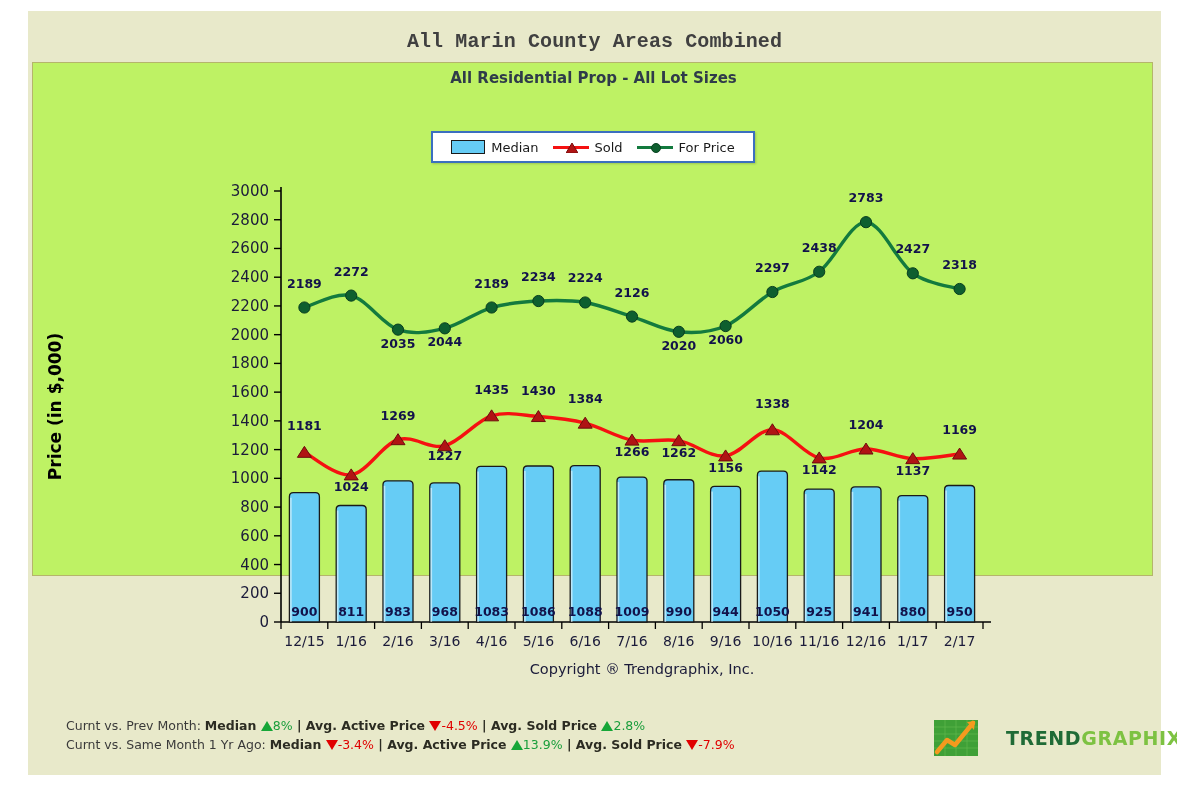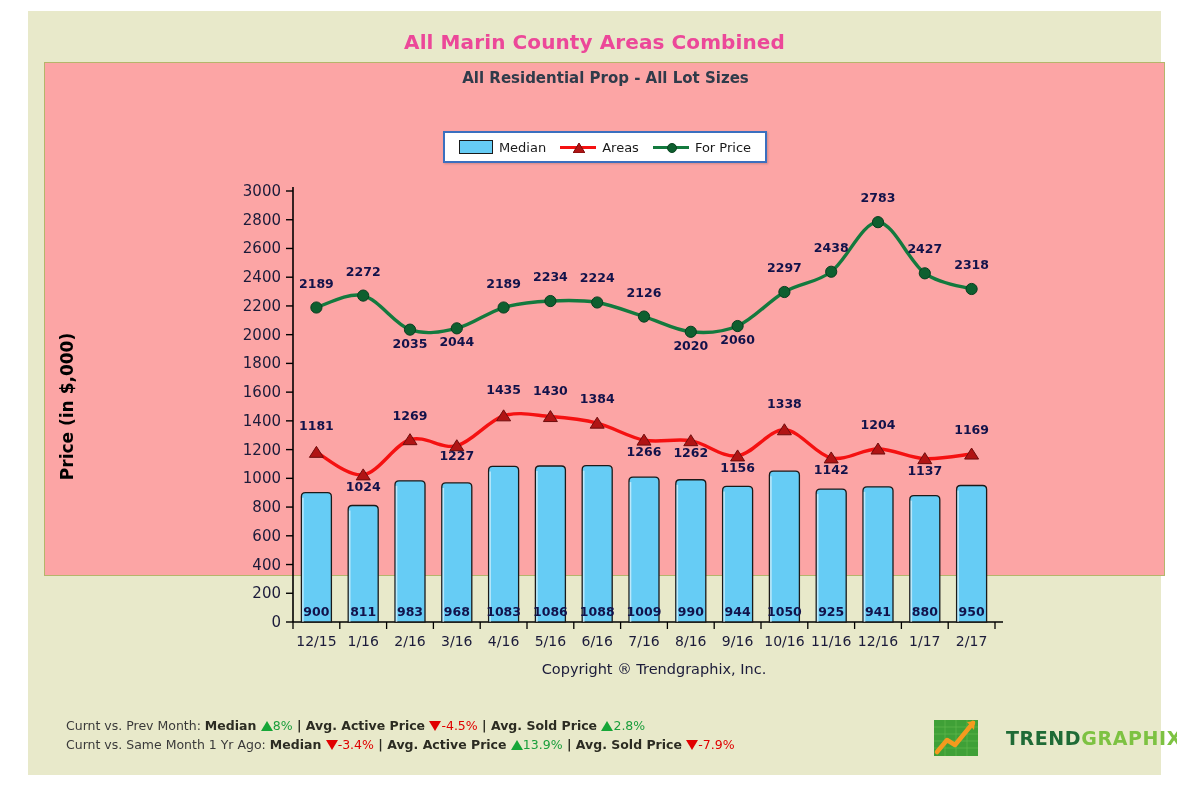--- a/index.html
+++ b/index.html
@@ -28,30 +28,31 @@
     background: #e8e9ca;
   }
   .main-title {
     position: absolute;
     left: 28px;
     top: 30px;
     width: 1133px;
     text-align: center;
     font-size: 20px;
     font-weight: bold;
-    color: #ec4899;
+    color: #404040;
     letter-spacing: 0.1px;
+    font-family: Liberation Mono, monospace;
   }
   .chart-panel {
     position: absolute;
-    left: 44px;
+    left: 32px;
     top: 62px;
     width: 1121px;
     height: 514px;
-    background: #fca5a5;
+    background: #bef264;
     border: 1px solid #b5b56b;
     box-sizing: border-box;
   }
   .sub-title {
     position: absolute;
     left: 0;
     top: 6px;
     width: 1121px;
     text-align: center;
     font-size: 15px;
@@ -171,21 +172,21 @@
         <span class="legend-swatch-bar"></span>
         <span>Median</span>
       </div>
       <div class="legend-item">
         <span class="legend-line">
           <i style="background:#f51111"></i>
           <svg class="legend-marker" width="12" height="10" viewBox="0 0 12 10">
             <polygon points="6,0 12,10 0,10" fill="#b01414" stroke="#7a0d0d" stroke-width="1"></polygon>
           </svg>
         </span>
-        <span>Areas</span>
+        <span>Sold</span>
       </div>
       <div class="legend-item">
         <span class="legend-line">
           <i style="background:#137a3e"></i>
           <svg class="legend-marker" width="12" height="12" viewBox="0 0 12 12" style="top:1px">
             <circle cx="6" cy="6" r="4.5" fill="#0e5f2f" stroke="#0a4522" stroke-width="1"></circle>
           </svg>
         </span>
         <span>For Price</span>
       </div>

